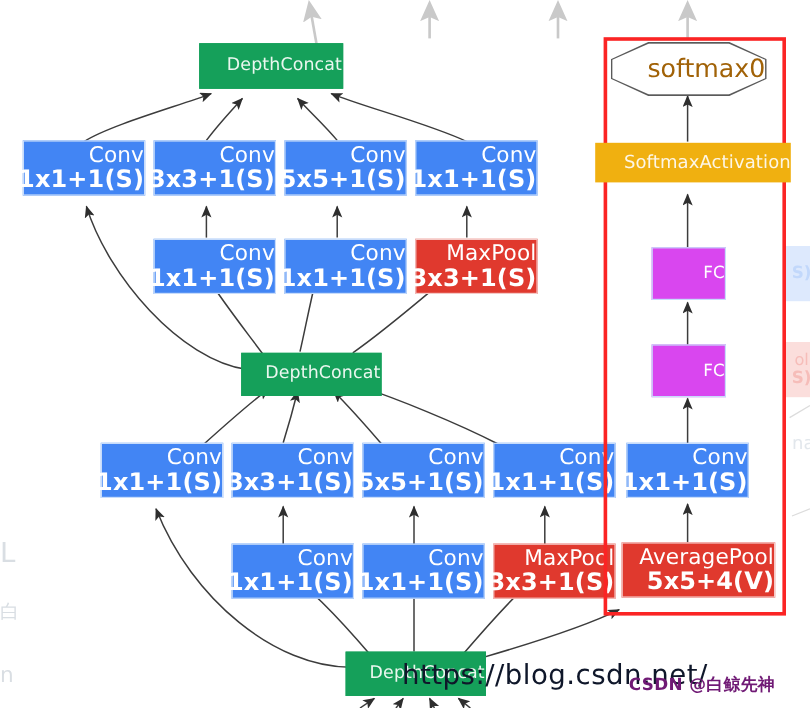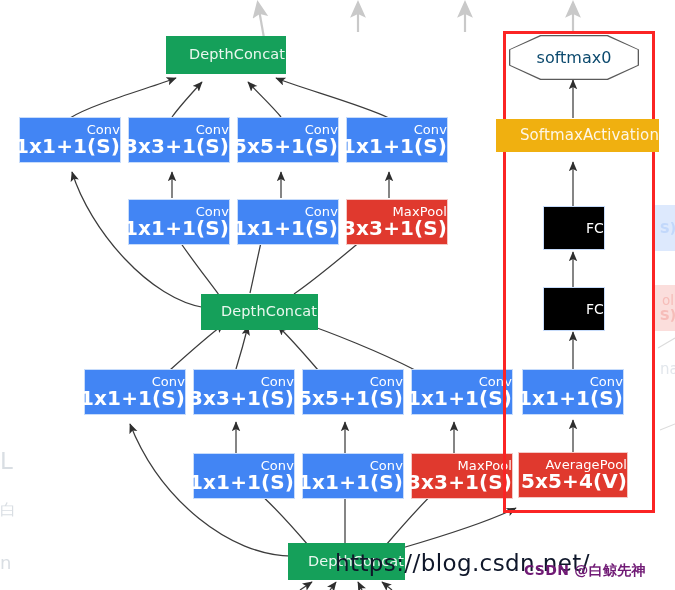--- a/index.html
+++ b/index.html
@@ -10,43 +10,43 @@
   }
   #stage{position:absolute;left:0;top:0;width:675px;height:590px;}
   svg#edges{position:absolute;left:0;top:0;width:675px;height:590px;}
 
   .node{
     position:absolute;box-sizing:border-box;
     display:flex;flex-direction:column;align-items:flex-end;justify-content:center;
     color:#ffffff;text-align:center;line-height:1.06;
     letter-spacing:0.1px;
   }
-  .node .l1{font-size:13px;font-weight:400;}
+  .node .l1{font-size:18px;font-weight:400;}
   .node .l2{font-size:20px;font-weight:700;}
   .conv{background:#4285f4;border:1.5px solid #c7dcfb;}
   .pool{background:#e0392e;border:1.5px solid #f5c9c6;}
-  .fc{background:#000000;border:1.5px solid #c7dcfb;}
+  .fc{background:#d946ef;border:1.5px solid #c7dcfb;}
   .fc .l1{font-size:14px;}
   .concat{background:#15a05a;border:1px solid #15a05a;}
   .concat .l1{font-size:14.5px;font-weight:400;color:#eaf7ef;}
   .softact{background:#f0b010;border:none;}
   .softact .l1{font-size:15px;font-weight:400;color:#fdf6e6;}
   .oct-shell{position:absolute;}
   .oct-fill{
     position:absolute;left:0;top:0;width:100%;height:100%;
     background:#5a5a5a;
     clip-path:polygon(24% 0%,76% 0%,100% 32%,100% 68%,76% 100%,24% 100%,0% 68%,0% 32%);
   }
   .oct-inner{
     position:absolute;left:1.3px;top:1.3px;
     width:calc(100% - 2.6px);height:calc(100% - 2.6px);
     background:#ffffff;
     clip-path:polygon(24% 0%,76% 0%,100% 32%,100% 68%,76% 100%,24% 100%,0% 68%,0% 32%);
-    display:flex;align-items:center;justify-content:center;
-    color:#0c4a6e;font-size:16px;
+    display:flex;align-items:center;justify-content:flex-end;
+    color:#a16207;font-size:21px;
   }
 
   .redbox{
     position:absolute;box-sizing:border-box;
     border:3px solid #fb2424;background:transparent;
   }
 
   .wm{position:absolute;color:#d9dee3;white-space:nowrap;pointer-events:none;}
   .wm-url{font-size:23px;letter-spacing:0.4px;color:#0f172a;}
   .wm-csdn{font-size:14px;color:#701a75;letter-spacing:0.3px;font-weight:bold;}
@@ -238,21 +238,21 @@
   </div>
   <div class="node fc" style="left:543px;top:287px;width:62px;height:44px;">
     <span class="l1">FC</span>
   </div>
 
   <div class="node conv" style="left:522px;top:369px;width:102px;height:46px;">
     <span class="l1">Conv</span>
     <span class="l2">1x1+1(S)</span>
   </div>
 
-  <div class="node pool" style="left:518px;top:452px;width:110px;height:46px;">
+  <div class="node pool" style="left:518px;top:452px;width:128px;height:46px;">
     <span class="l1">AveragePool</span>
     <span class="l2">5x5+4(V)</span>
   </div>
 
   <div class="wm wm-url" style="left:335px;top:550px;">https://blog.csdn.net/</div>
   <div class="wm wm-csdn" style="left:524px;top:562px;">CSDN @白鲸先神</div>
 
   <div class="wm" style="left:0px;top:448px;font-size:23px;">L</div>
   <div class="wm" style="left:0px;top:500px;font-size:16px;">白</div>
   <div class="wm" style="left:0px;top:552px;font-size:18px;">n</div>

